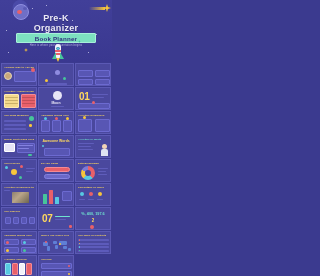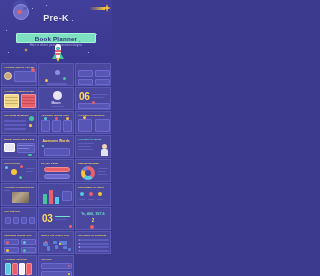--- a/index.html
+++ b/index.html
@@ -172,20 +172,21 @@
 
     <div class="planet"></div>
 
     <div class="shoot">
       <div class="shoot-tail"></div>
       <div class="shoot-head"></div>
     </div>
 
     <div class="hero-title">
       <span>Pre-K</span>
+      <span>Organizer</span>
     </div>
 
     <div class="hero-ribbon">
       <span class="rib-text">Book Planner</span>
     </div>
 
     <div class="hero-sub">Here is where your presentation begins</div>
 
     <div class="rocket">
       <div class="rk-body"></div>
@@ -238,21 +239,21 @@
       <div class="rowline" style="left:20px; top:15px; width:13px; height:.8px; background:#c24f58;"></div>
     </div>
 
     <div class="slide">
       <div class="dotr" style="left:14px; top:3px; width:9px; height:9px; background:#e7e5f6;"></div>
       <div class="mid-txt" style="top:13px;">Moon</div>
       <div class="bar" style="left:12px; top:18px; width:13px; height:1.2px;"></div>
     </div>
 
     <div class="slide">
-      <div class="big-num" style="left:3px; top:4px;">06</div>
+      <div class="big-num" style="left:3px; top:4px;">01</div>
       <div class="bar" style="left:16px; top:6px; width:16px; height:1.4px;"></div>
       <div class="bar" style="left:16px; top:9px; width:12px; height:1.2px;"></div>
       <div class="panel" style="left:2px; top:15px; width:32px; height:6px;"></div>
       <div class="dotr" style="left:16px; top:13px; width:3px; height:3px; background:#e8606a;"></div>
     </div>
 
     <div class="slide">
       <div class="s-title">Our Team Members</div>
       <div class="dotr" style="left:27px; top:4px; width:5px; height:5px; background:#46c59a;"></div>
       <div class="rowline" style="left:2px; top:8px;  width:22px; height:2px;"></div>
@@ -354,21 +355,21 @@
 
     <div class="slide">
       <div class="s-title">Our Timeline</div>
       <div class="panel" style="left:3px;  top:9px; width:6px; height:7px;"></div>
       <div class="panel" style="left:11px; top:9px; width:6px; height:7px;"></div>
       <div class="panel" style="left:19px; top:9px; width:6px; height:7px;"></div>
       <div class="panel" style="left:27px; top:9px; width:6px; height:7px;"></div>
     </div>
 
     <div class="slide">
-      <div class="big-num" style="left:3px; top:6px;">03</div>
+      <div class="big-num" style="left:3px; top:6px;">07</div>
       <div class="bar" style="left:16px; top:8px;  width:15px; height:1.4px; background:#6fe3d0;"></div>
       <div class="bar" style="left:16px; top:11px; width:11px; height:1.2px;"></div>
       <div class="dotr" style="left:30px; top:17px; width:2.5px; height:2.5px; background:#e8606a;"></div>
     </div>
 
     <div class="slide">
       <div class="mid-txt" style="top:4px; color:#6fe3d0; font-size:3.8px;">%, 400, 197.6</div>
       <div class="mid-txt" style="top:10px; color:#ffd95e; font-size:4.5px;">2</div>
       <div class="dotr" style="left:14px; top:17px; width:4px; height:4px; background:#e8606a;"></div>
     </div>

